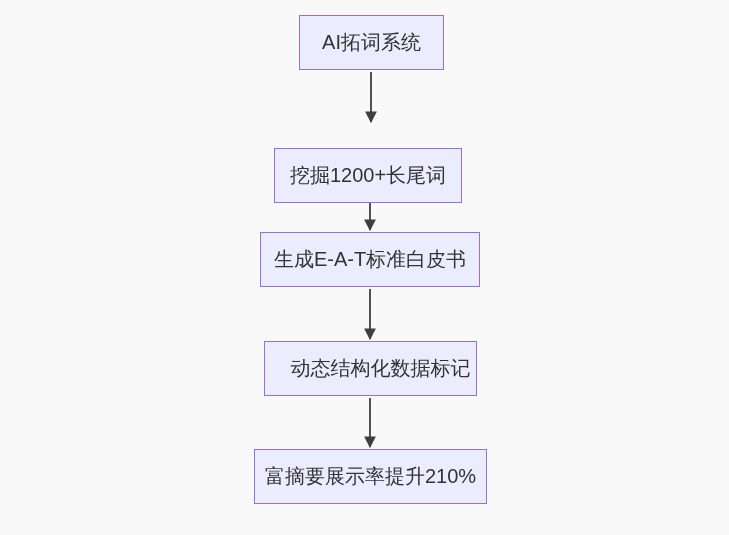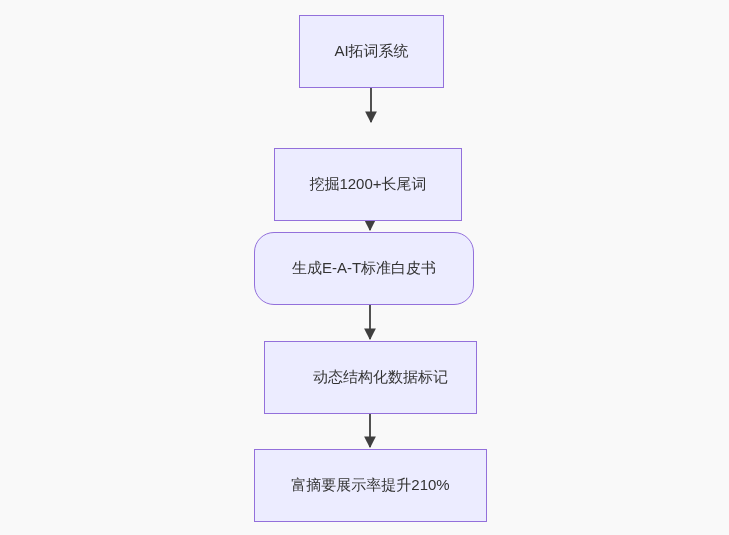--- a/index.html
+++ b/index.html
@@ -20,34 +20,34 @@
     position: absolute;
     left: 0;
     top: 0;
     width: 729px;
     height: 535px;
     pointer-events: none;
   }
   .node {
     position: absolute;
     box-sizing: border-box;
-    height: 73px;
+    height: 55px;
     background: var(--node-fill, #ECECFF);
     border: 1px solid var(--node-border, #9370DB);
     color: var(--text-color, #333333);
-    font-size: 15px;
+    font-size: 20px;
     display: flex;
     align-items: center;
     justify-content: center;
     white-space: nowrap;
     text-align: center;
   }
   .n1 { left: 299px; top: 15px;  width: 145px; }
   .n2 { left: 274px; top: 124px; width: 188px; margin-top: 24px; }
-  .n3 { left: 254px; top: 232px; width: 220px; border-radius: 20px; }
+  .n3 { left: 260px; top: 232px; width: 220px; }
   .n4 { left: 264px; top: 341px; width: 213px; padding-left: 20px; }
   .n5 { left: 254px; top: 449px; width: 233px; }
 </style>
 </head>
 <body>
 
 <div class="canvas">
 
   <svg class="edges" viewBox="0 0 729 535" xmlns="http://www.w3.org/2000/svg">
     <defs>

